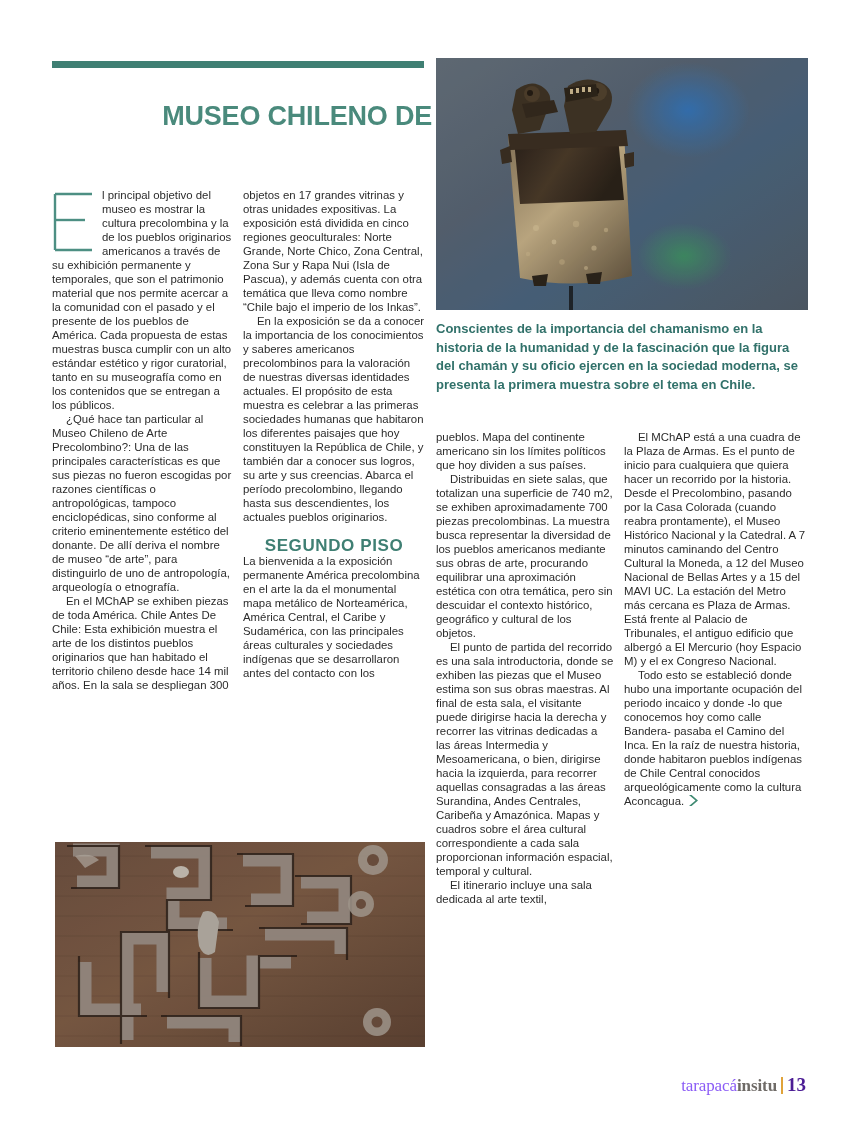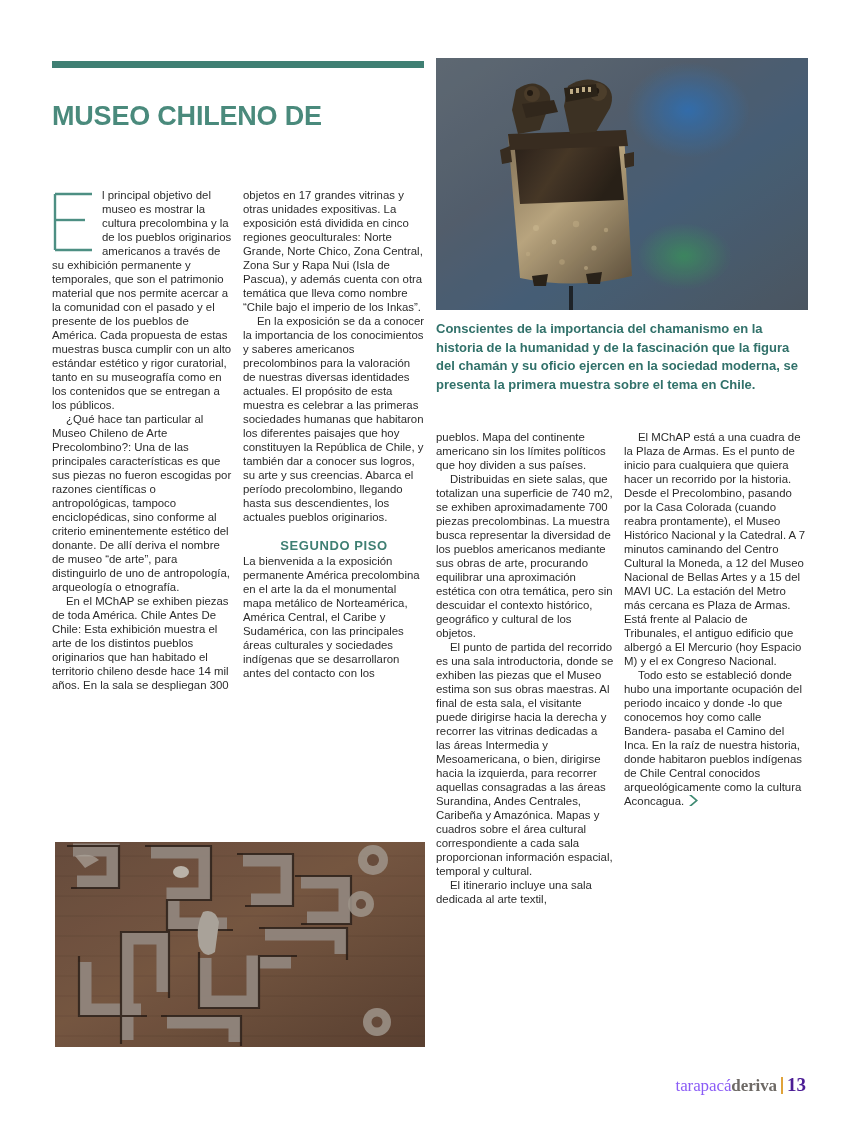--- a/index.html
+++ b/index.html
@@ -38,20 +38,21 @@
   .headline {
     position: absolute;
     left: 52px;
     top: 100px;
     width: 380px;
     color: #4a8a7c;
     font-size: 27px;
     line-height: 32px;
     font-weight: 700;
     letter-spacing: -0.2px;
+    text-align: right;
   }
   .headline .ln { display: block; }
 
   
   .photo-top {
     position: absolute;
     left: 436px;
     top: 58px;
     width: 372px;
     height: 252px;
@@ -94,21 +95,21 @@
     width: 44px;
     height: 62px;
     margin: 3px 6px 0 0;
     shape-outside: inset(0);
   }
   .dropcap-wrap svg { display: block; }
 
   
   .subhead {
     color: #3f7f73;
-    font-size: 13px;
+    font-size: 17px;
     font-weight: 700;
     letter-spacing: 0.6px;
     text-align: center;
     margin-top: 15px;
     margin-bottom: 1px;
   }
 
   
   .endmark {
     display: inline-block;
@@ -338,18 +339,18 @@
       <path d="M148 70 Q160 66 164 80 L160 110 Q150 118 144 104 Q140 84 148 70 Z" fill="#b4ada3"></path>
       <ellipse cx="126" cy="30" rx="8" ry="6" fill="#c6bfb4"></ellipse>
       <path d="M20 14 Q36 10 44 18 L30 26 Z" fill="#b9b1a6" opacity="0.7"></path>
 
       <rect width="370" height="205" fill="#000" opacity="0.06"></rect>
     </svg>
   </figure>
 
   <div class="footer">
     <span class="brand-a">tarapacá</span>
-    <span class="brand-b">deriva</span>
+    <span class="brand-b">insitu</span>
     <span class="bar"></span>
     <span class="pagenum">13</span>
   </div>
 
 </div>
 
 </body></html>

